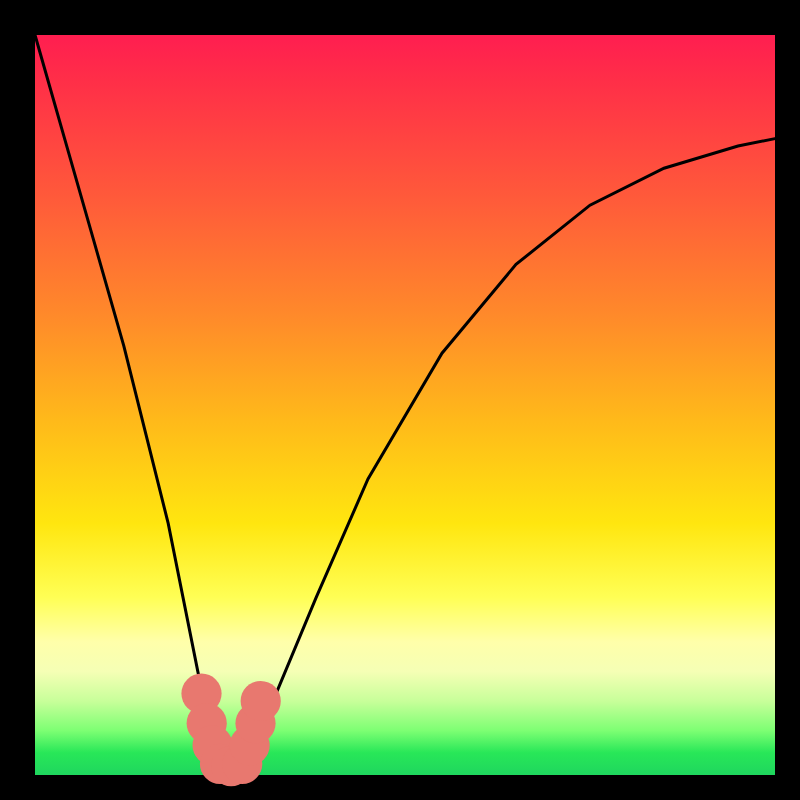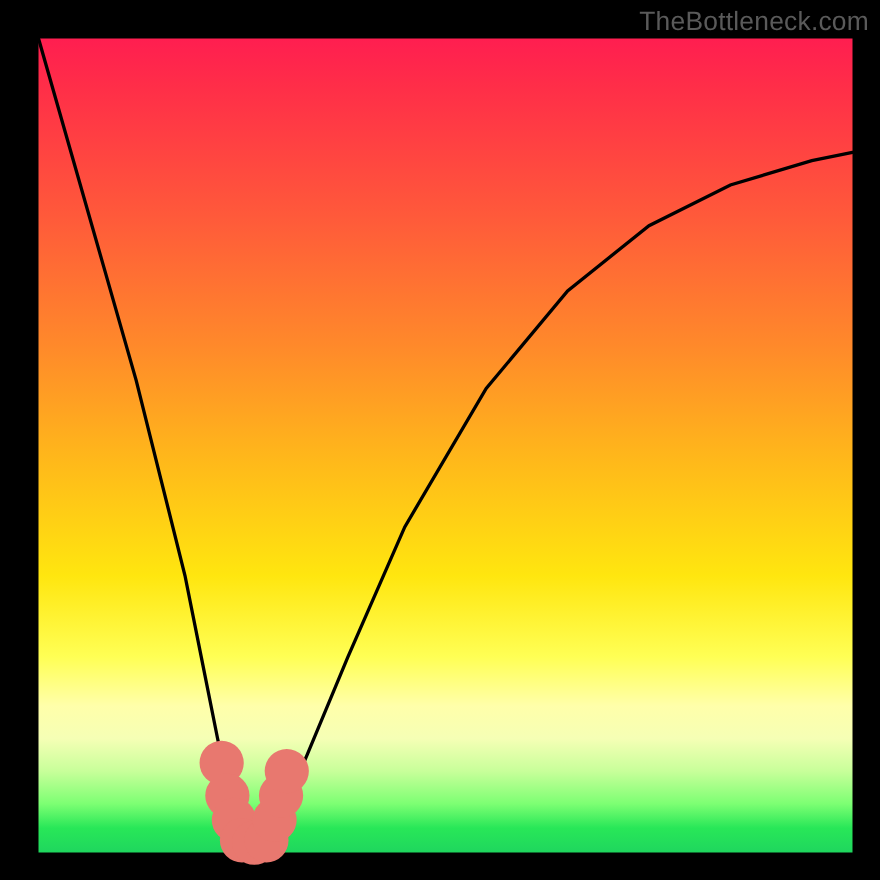--- a/index.html
+++ b/index.html
@@ -72,14 +72,13 @@
           <circle cx="177.6" cy="710.4" r="20.1" fill="#e8786f"></circle>
           <circle cx="185.0" cy="728.9" r="20.1" fill="#e8786f"></circle>
           <circle cx="196.1" cy="731.1" r="20.1" fill="#e8786f"></circle>
           <circle cx="207.2" cy="728.9" r="20.1" fill="#e8786f"></circle>
           <circle cx="214.6" cy="710.4" r="20.1" fill="#e8786f"></circle>
           <circle cx="220.5" cy="688.2" r="20.1" fill="#e8786f"></circle>
           <circle cx="225.7" cy="666.0" r="20.1" fill="#e8786f"></circle>
         </g>
     </svg>
   </div>
-  <div class="watermark">TheBottleneck.com</div>
 </div>
 
 </body></html>

